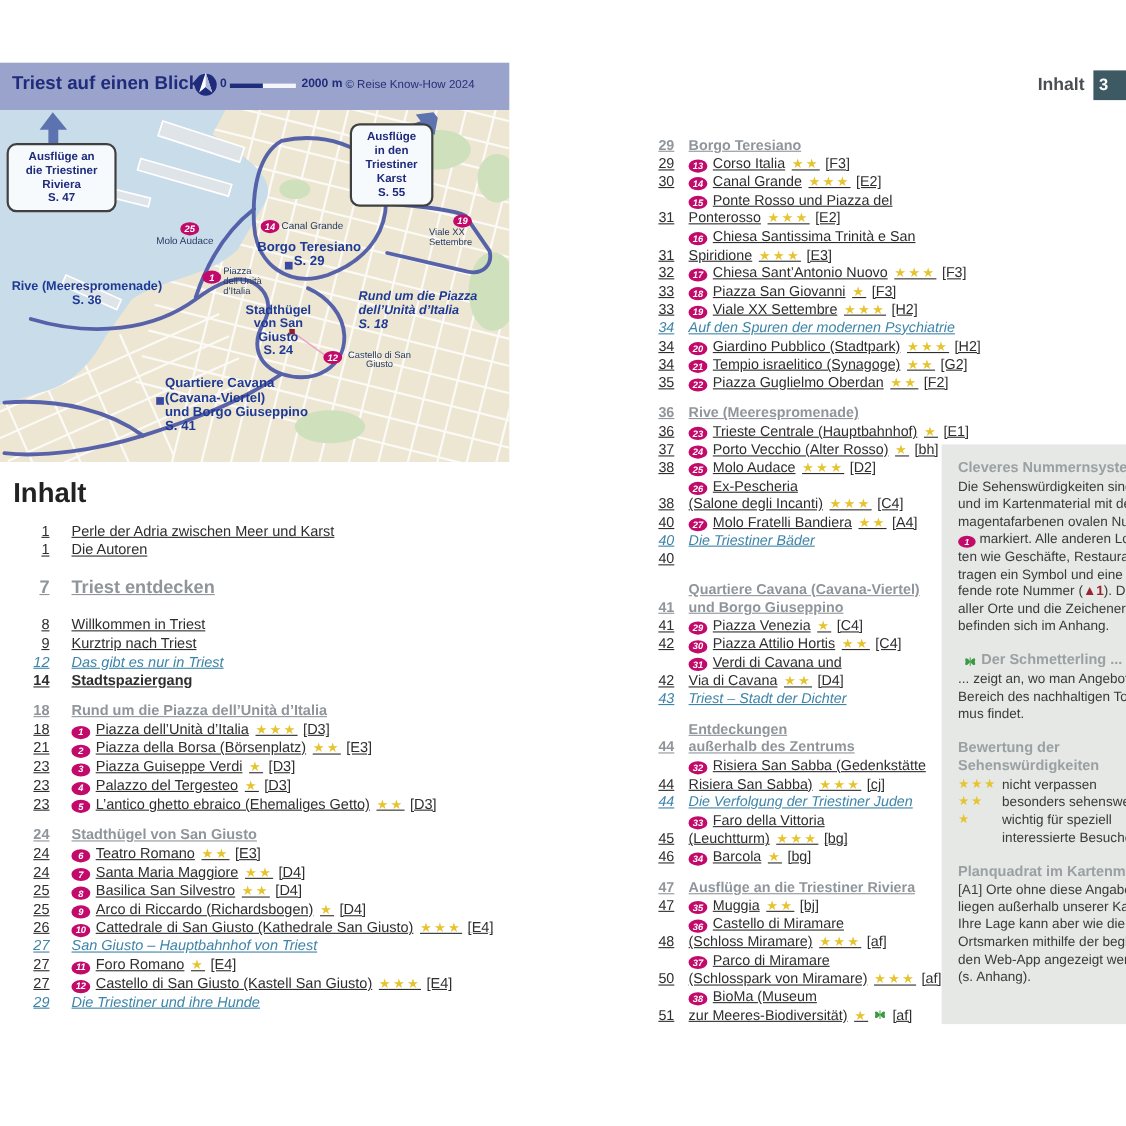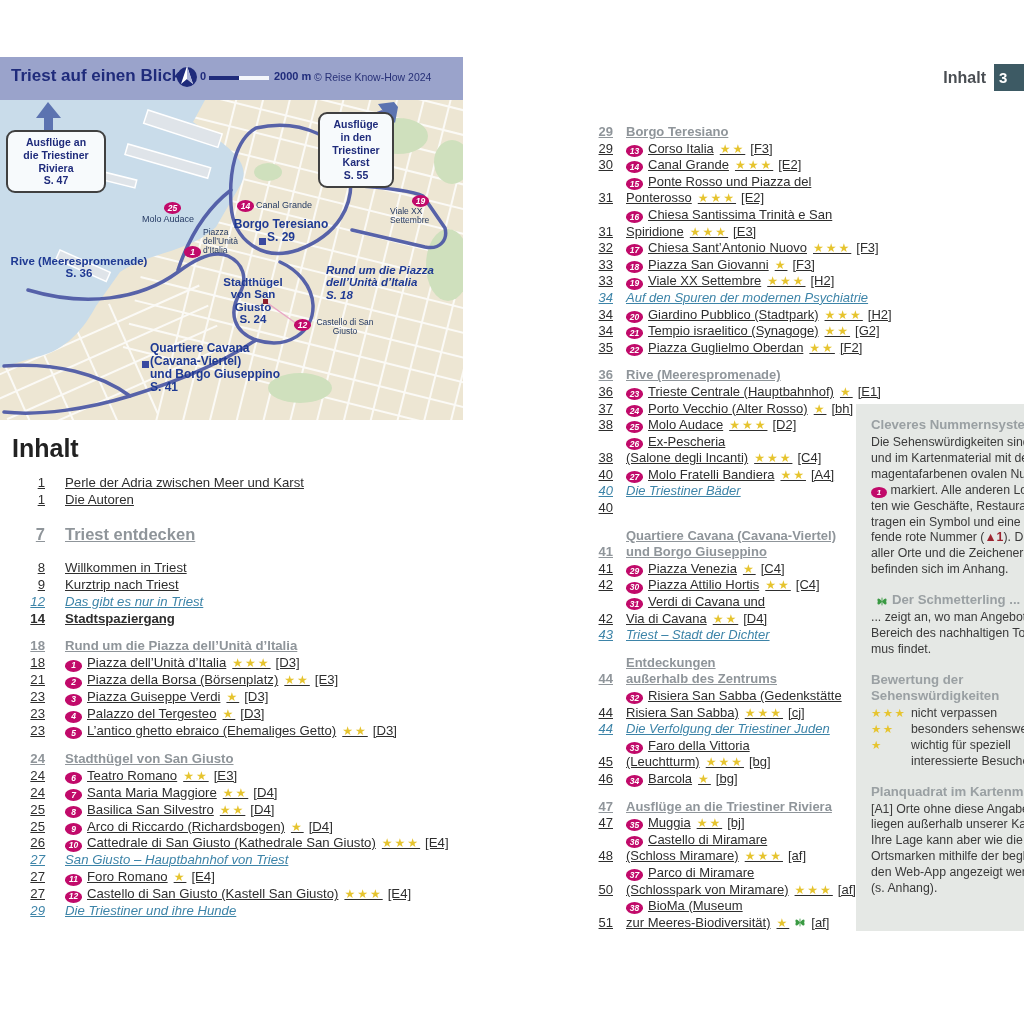--- a/index.html
+++ b/index.html
@@ -187,21 +187,21 @@
       <span class="moval" style="left: 184px; top: 146px;">1</span>
       <span class="moval" style="left: 294px; top: 219px;">12</span>
       <div class="mlabel" style="left: 130px; top: 115px; width: 76px; font-size: 9px; text-align: center;">Molo Audace</div>
       <div class="mlabel" style="left: 256px; top: 101px; width: 80px; font-size: 9px; text-align: left;">Canal Grande</div>
       <div class="mlabel navy" style="left: 231px; top: 118px; width: 100px; font-size: 12px; text-align: center;">Borgo Teresiano
 S. 29</div>
       <div class="mlabel" style="left: 390px; top: 107px; width: 54px; font-size: 8.5px; text-align: left;">Viale XX
 Settembre</div>
       <div class="mlabel navy" style="left: 4px; top: 155px; width: 150px; font-size: 11.5px; text-align: center;">Rive (Meerespromenade)
 S. 36</div>
-      <div class="mlabel" style="left: 203px; top: 128px; width: 48px; font-size: 8.5px; text-align: left;">Piazza
+      <div class="mlabel" style="left: 203px; top: 142px; width: 48px; font-size: 8.5px; text-align: left;">Piazza
 dell’Unità
 d’Italia</div>
       <div class="mlabel navy" style="left: 326px; top: 164px; width: 140px; font-size: 11.5px; text-align: left; font-style: italic;">Rund um die Piazza
 dell’Unità d’Italia
 S. 18</div>
       <div class="mlabel navy" style="left: 212px; top: 176px; width: 82px; font-size: 11.5px; text-align: center;">Stadthügel
 von San
 Giusto
 S. 24</div>
       <div class="mlabel" style="left: 306px; top: 218px; width: 78px; font-size: 8.5px; text-align: center;">Castello di San

